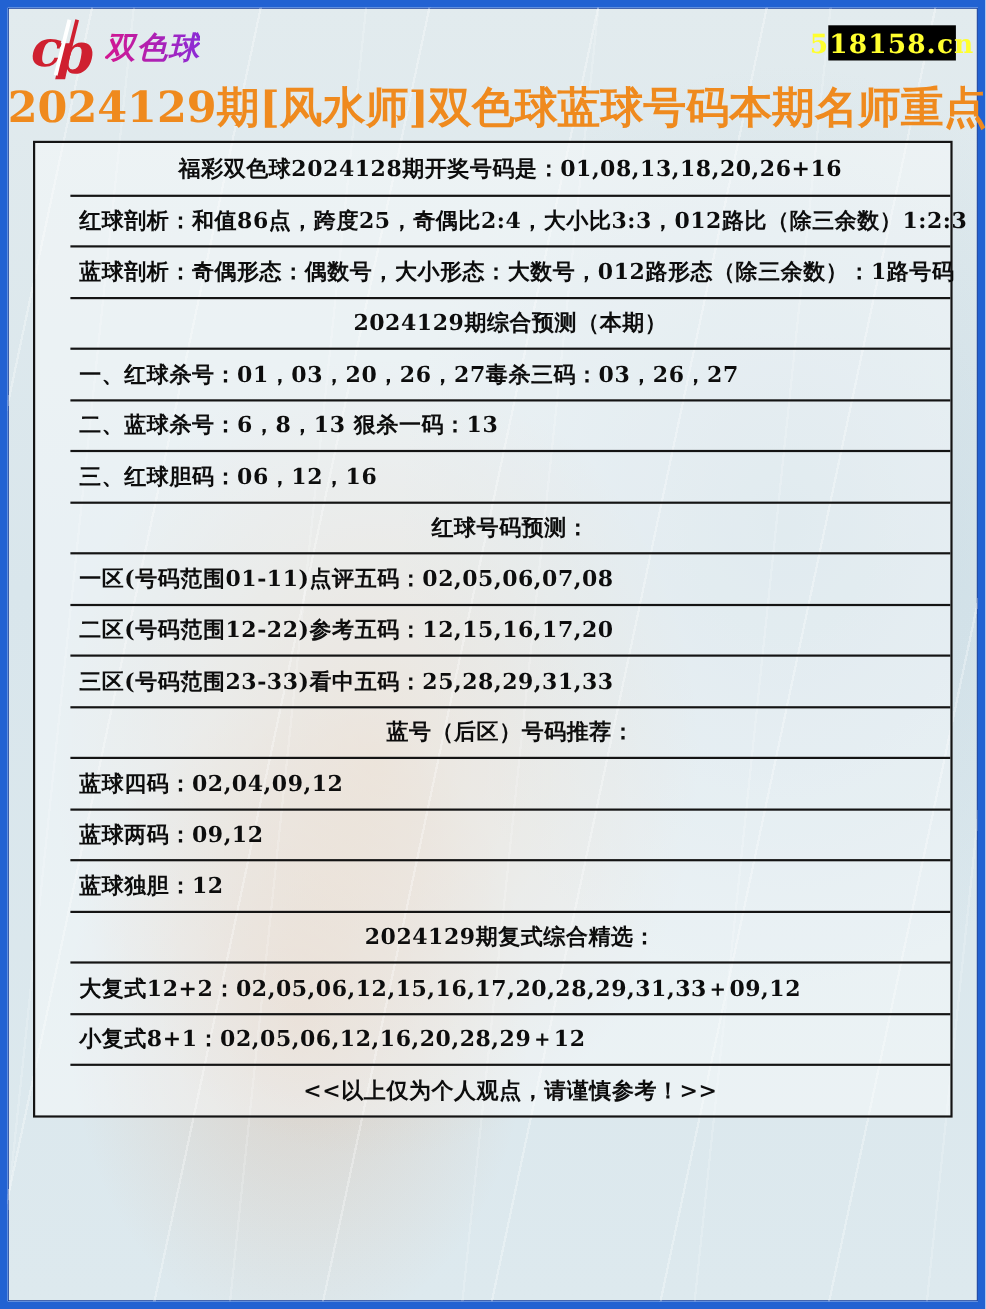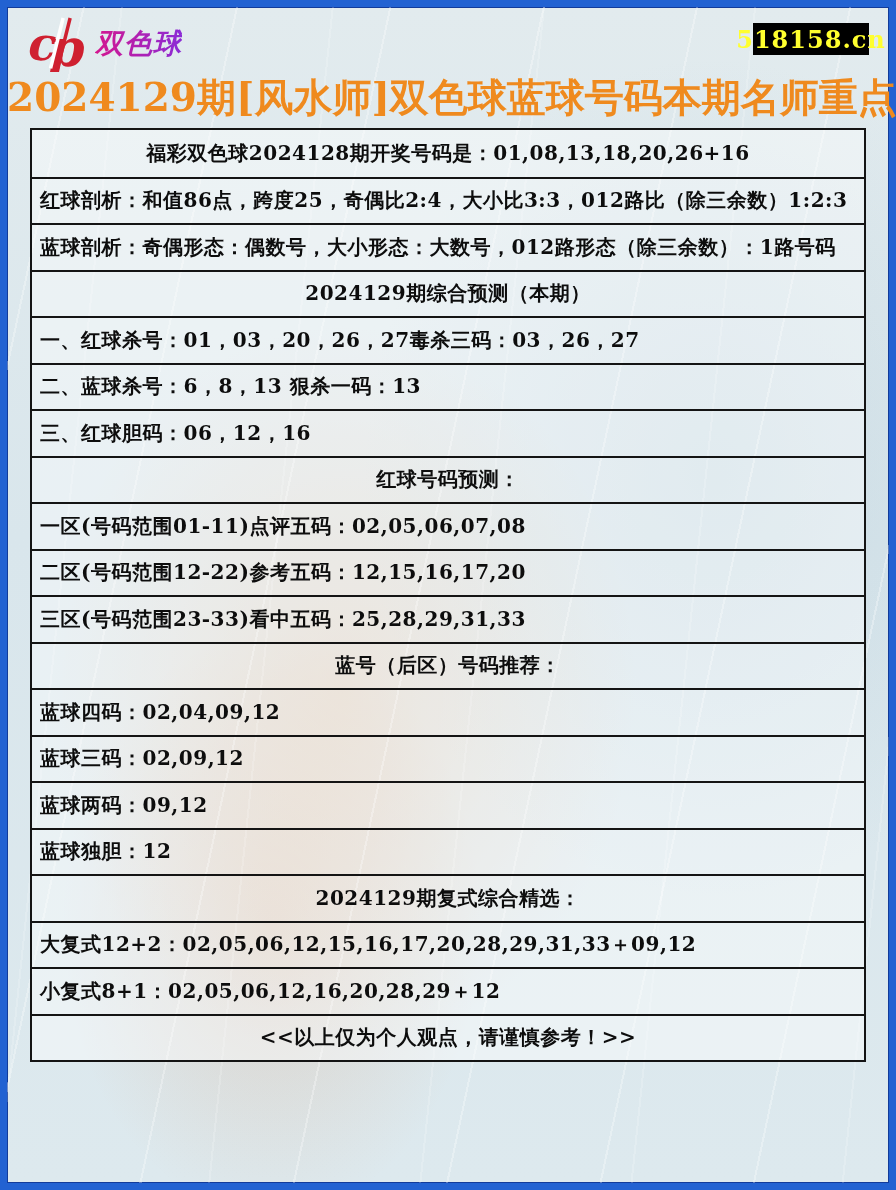--- a/index.html
+++ b/index.html
@@ -35,20 +35,21 @@
   }
   .title{
     position:absolute;left:0;right:0;top:64px;z-index:2;
     text-align:center;font-size:39px;font-weight:bold;color:#ef8a1e;
     letter-spacing:0px;white-space:nowrap;
   }
   .ptable{
     position:absolute;left:23px;top:121px;width:836px;z-index:2;
     border:2px solid #141414;background:rgba(255,255,255,0.42);
     box-sizing:border-box;
+    padding-left:32px;
   }
   .row{
     height:46.5px;box-sizing:border-box;display:flex;align-items:center;
     padding:0 8px;font-size:20px;font-weight:bold;color:#0d0d0d;
     border-top:2px solid #141414;white-space:nowrap;letter-spacing:0.5px;
   }
   .row:first-child{border-top:none;}
   .row.c{justify-content:center;text-align:center;}
 </style>
 </head>
@@ -79,21 +80,20 @@
     <div class="row c">2024129期综合预测（本期）</div>
     <div class="row">一、红球杀号：01，03，20，26，27毒杀三码：03，26，27</div>
     <div class="row">二、蓝球杀号：6，8，13 狠杀一码：13</div>
     <div class="row">三、红球胆码：06，12，16</div>
     <div class="row c">红球号码预测：</div>
     <div class="row">一区(号码范围01-11)点评五码：02,05,06,07,08</div>
     <div class="row">二区(号码范围12-22)参考五码：12,15,16,17,20</div>
     <div class="row">三区(号码范围23-33)看中五码：25,28,29,31,33</div>
     <div class="row c">蓝号（后区）号码推荐：</div>
     <div class="row">蓝球四码：02,04,09,12</div>
-    <div class="row">蓝球三码：02,09,12</div>
     <div class="row">蓝球两码：09,12</div>
     <div class="row">蓝球独胆：12</div>
     <div class="row c">2024129期复式综合精选：</div>
     <div class="row">大复式12+2：02,05,06,12,15,16,17,20,28,29,31,33＋09,12</div>
     <div class="row">小复式8+1：02,05,06,12,16,20,28,29＋12</div>
     <div class="row c">&lt;&lt;以上仅为个人观点，请谨慎参考！&gt;&gt;</div>
   </div>
 
 </div>
 

